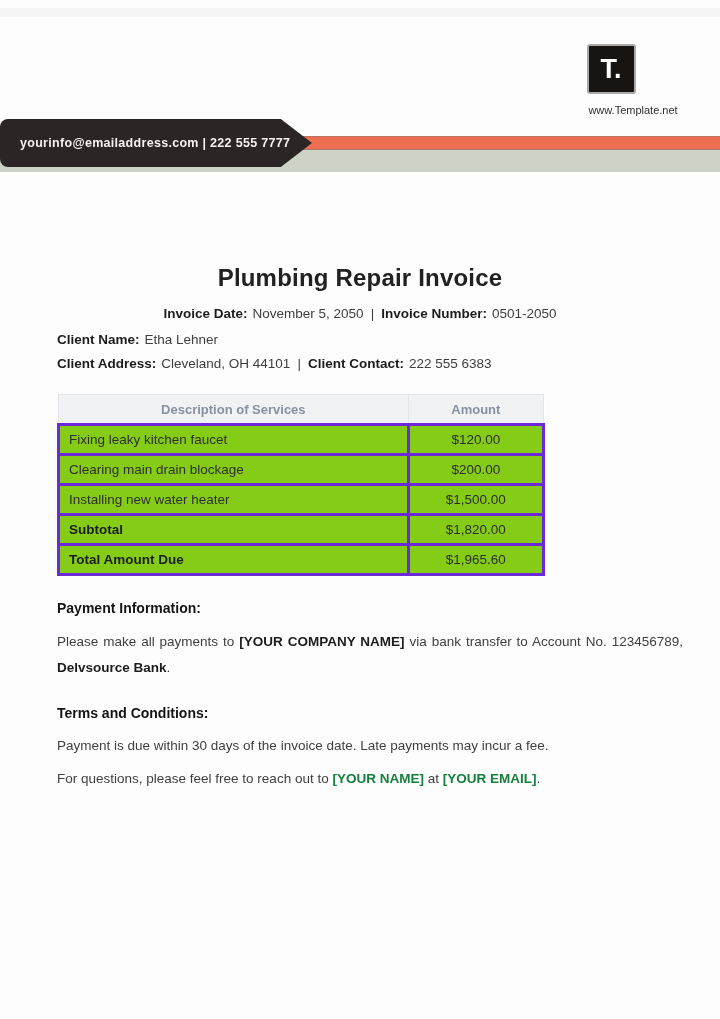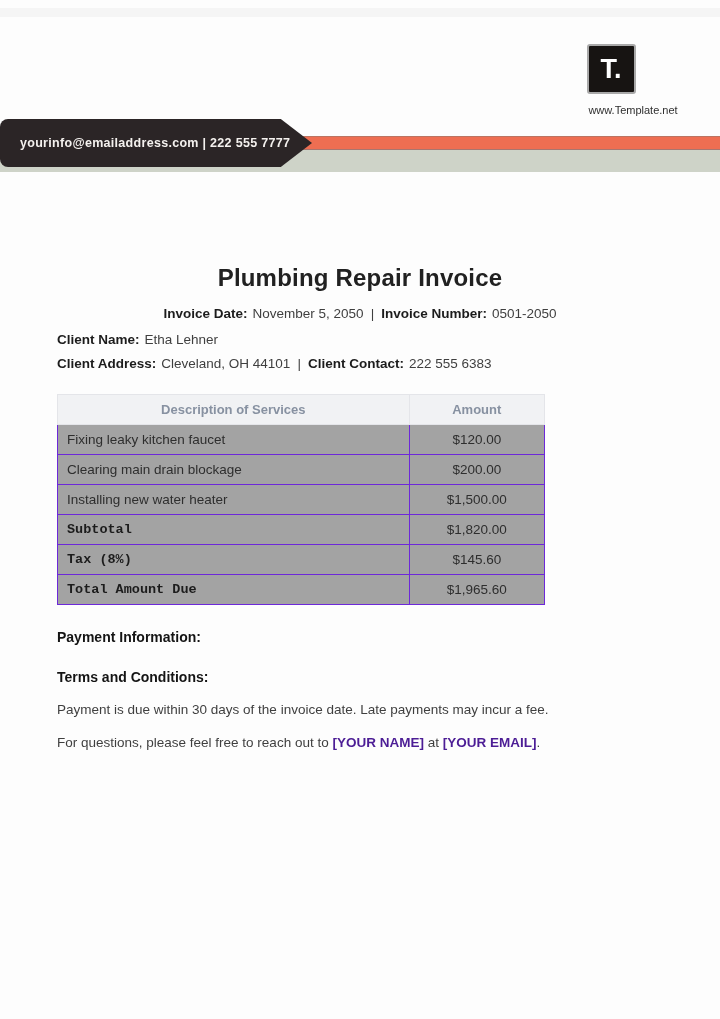--- a/index.html
+++ b/index.html
@@ -88,43 +88,43 @@
     color: #8791a1;
     font-size: 13px;
     font-weight: bold;
     text-align: center;
     border: 1px solid #e4e5e9;
   }
   table.services td {
     height: 30px;
     font-size: 13.5px;
     color: #2e2e2e;
-    border: 1px solid #6d28d9;
-    background: #a3a3a3;
+    border: 3px solid #6d28d9;
+    background: #84cc16;
   }
   td.desc { text-align: left; padding-left: 9px; }
   td.amt { text-align: center; }
-  tr.bold-row td.desc { font-weight: bold; color: #1c1c1c; font-family: Liberation Mono, monospace; }
+  tr.bold-row td.desc { font-weight: bold; color: #1c1c1c; }
 
   
   .section-heading {
     margin-top: 24px;
     font-size: 14px; font-weight: bold; color: #141414;
   }
   .para {
     margin-top: 13px;
     font-size: 13.5px; line-height: 26px; color: #3f3f3f;
     text-align: justify;
   }
   .para .b { font-weight: bold; color: #1c1c1c; }
   .terms-p {
     margin-top: 17px;
     font-size: 13.5px; color: #3f3f3f; line-height: 16px;
   }
-  .terms-p .b { font-weight: bold; color: #4c1d95; text-align: right; }
+  .terms-p .b { font-weight: bold; color: #15803d; text-align: right; }
 </style>
 </head>
 <body>
 
 <div class="header">
   <div class="top-strip"></div>
 
   <div class="logo-wrap">
     <div class="logo-box">
       <span>T.</span>
@@ -180,29 +180,26 @@
       </tr>
       <tr>
         <td class="desc">Installing new water heater</td>
         <td class="amt">$1,500.00</td>
       </tr>
       <tr class="bold-row">
         <td class="desc">Subtotal</td>
         <td class="amt">$1,820.00</td>
       </tr>
       <tr class="bold-row">
-        <td class="desc">Tax (8%)</td>
-        <td class="amt">$145.60</td>
-      </tr>
-      <tr class="bold-row">
         <td class="desc">Total Amount Due</td>
         <td class="amt">$1,965.60</td>
       </tr>
     </tbody>
   </table>
 
   <div class="section-heading">Payment Information:</div>
+  <p class="para"><span>Please make all payments to </span><span class="b">[YOUR COMPANY NAME]</span><span> via bank transfer to Account No. 123456789, </span><span class="b">Delvsource Bank</span><span>.</span></p>
 
   <div class="section-heading">Terms and Conditions:</div>
   <p class="terms-p">Payment is due within 30 days of the invoice date. Late payments may incur a fee.</p>
   <p class="terms-p"><span>For questions, please feel free to reach out to </span><span class="b">[YOUR NAME]</span><span> at </span><span class="b">[YOUR EMAIL]</span><span>.</span></p>
 
 </div>
 
 </body></html>

